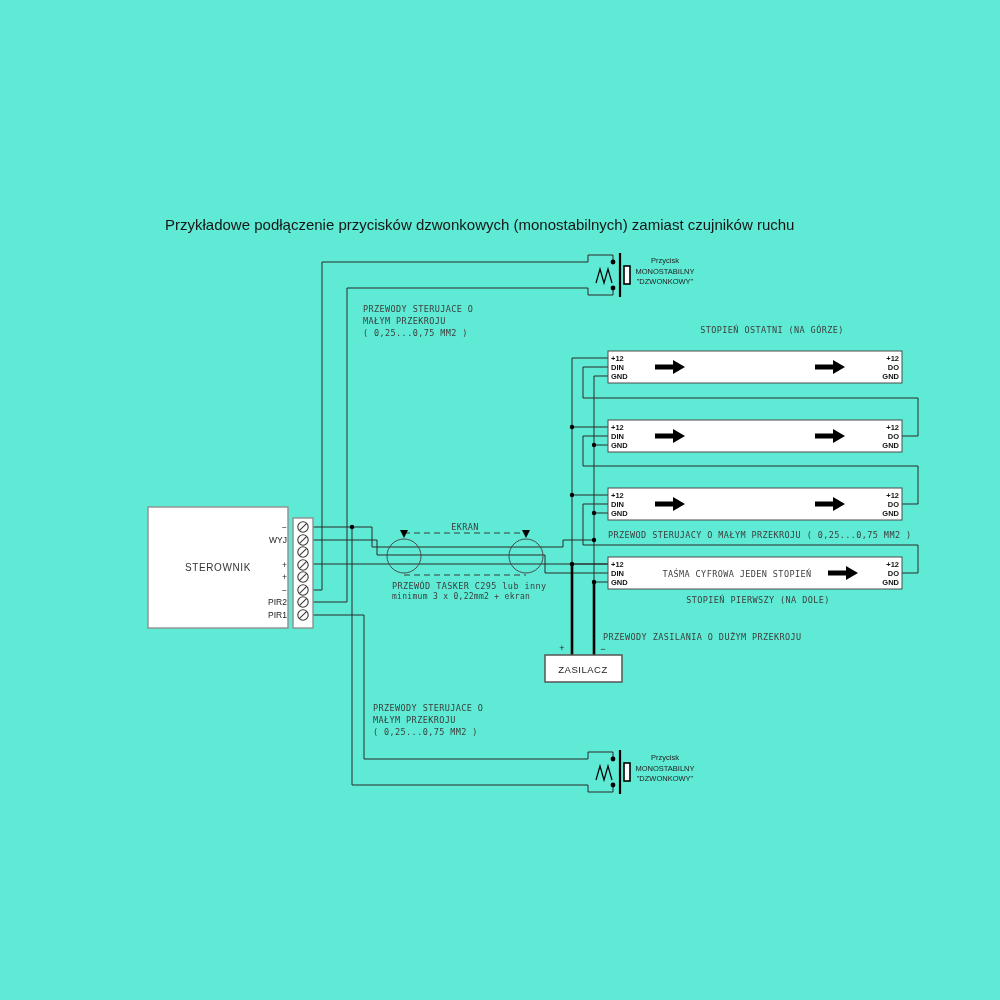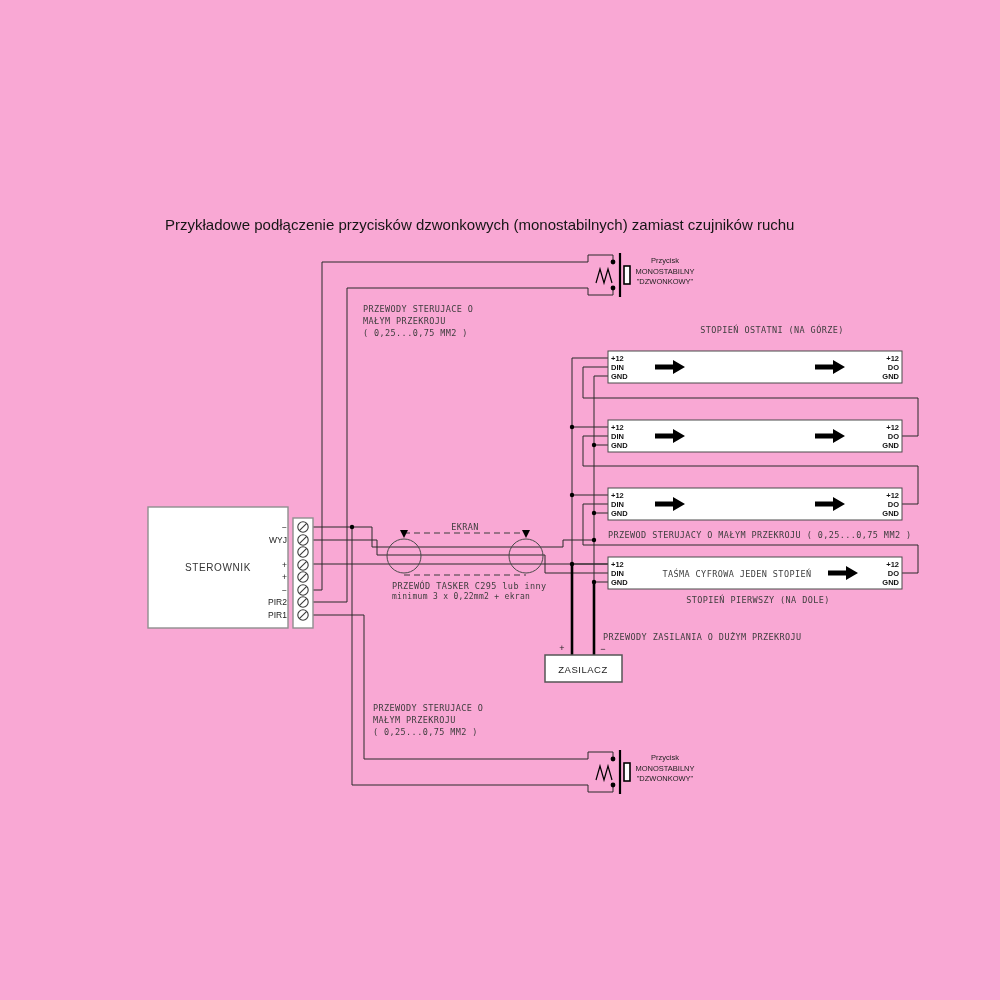--- a/index.html
+++ b/index.html
@@ -1,16 +1,16 @@
 <!DOCTYPE html>
 <html><head>
 <meta charset="utf-8">
 <style>
   html,body{margin:0;padding:0;background:#fff;}
-  .canvas{position:relative;width:1000px;height:1000px;background:#f9a8d4;overflow:hidden;}
+  .canvas{position:relative;width:1000px;height:1000px;background:#5eead4;overflow:hidden;}
   svg{position:absolute;left:0;top:0;}
   .cad{font-family:"DejaVu Sans Mono",monospace;font-size:8.5px;fill:#3d3d3d;letter-spacing:.4px;}
   .cad-sm{font-family:"DejaVu Sans Mono",monospace;font-size:8px;fill:#3d3d3d;letter-spacing:.3px;}
   .ui{font-family:"Liberation Sans","DejaVu Sans",sans-serif;}
   .title{font-size:15px;fill:#161616;}
   .boxlbl{font-size:10px;fill:#333;letter-spacing:.6px;}
   .termlbl{font-size:8.5px;fill:#222;}
   .pinlbl{font-size:7.5px;font-weight:bold;fill:#111;}
   .btnlbl{font-size:7.5px;fill:#222;}
   .psulbl{font-size:9.5px;fill:#222;letter-spacing:.5px;}

